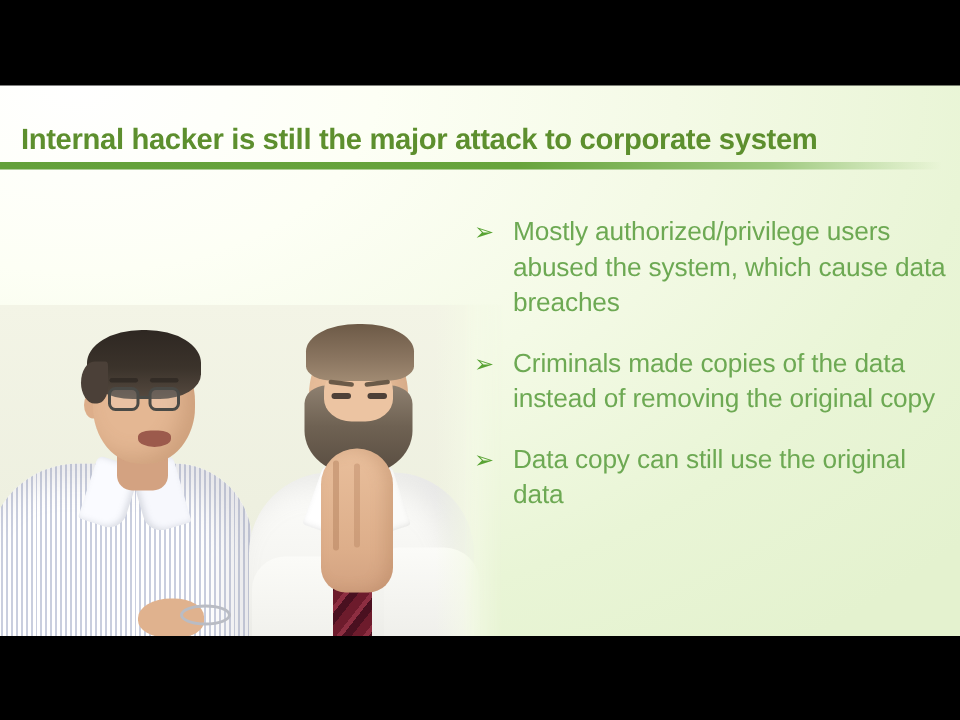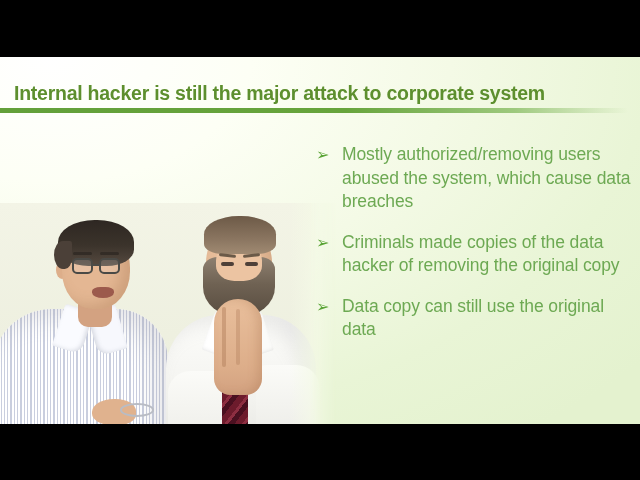--- a/index.html
+++ b/index.html
@@ -255,26 +255,26 @@
       <div class="pB-finger"></div>
       <div class="pB-finger2"></div>
 
       <div class="photo-fade"></div>
     </div>
 
     <div class="bullets">
 
       <div class="bullet">
         <div class="bullet-arrow">➢</div>
-        <div class="bullet-text">Mostly authorized/removing users abused the system, which cause data breaches</div>
+        <div class="bullet-text">Mostly authorized/privilege users abused the system, which cause data breaches</div>
       </div>
 
       <div class="bullet">
         <div class="bullet-arrow">➢</div>
-        <div class="bullet-text">Criminals made copies of the data hacker of removing the original copy</div>
+        <div class="bullet-text">Criminals made copies of the data instead of removing the original copy</div>
       </div>
 
       <div class="bullet">
         <div class="bullet-arrow">➢</div>
         <div class="bullet-text">Data copy can still use the original data</div>
       </div>
 
     </div>
   </div>
 

